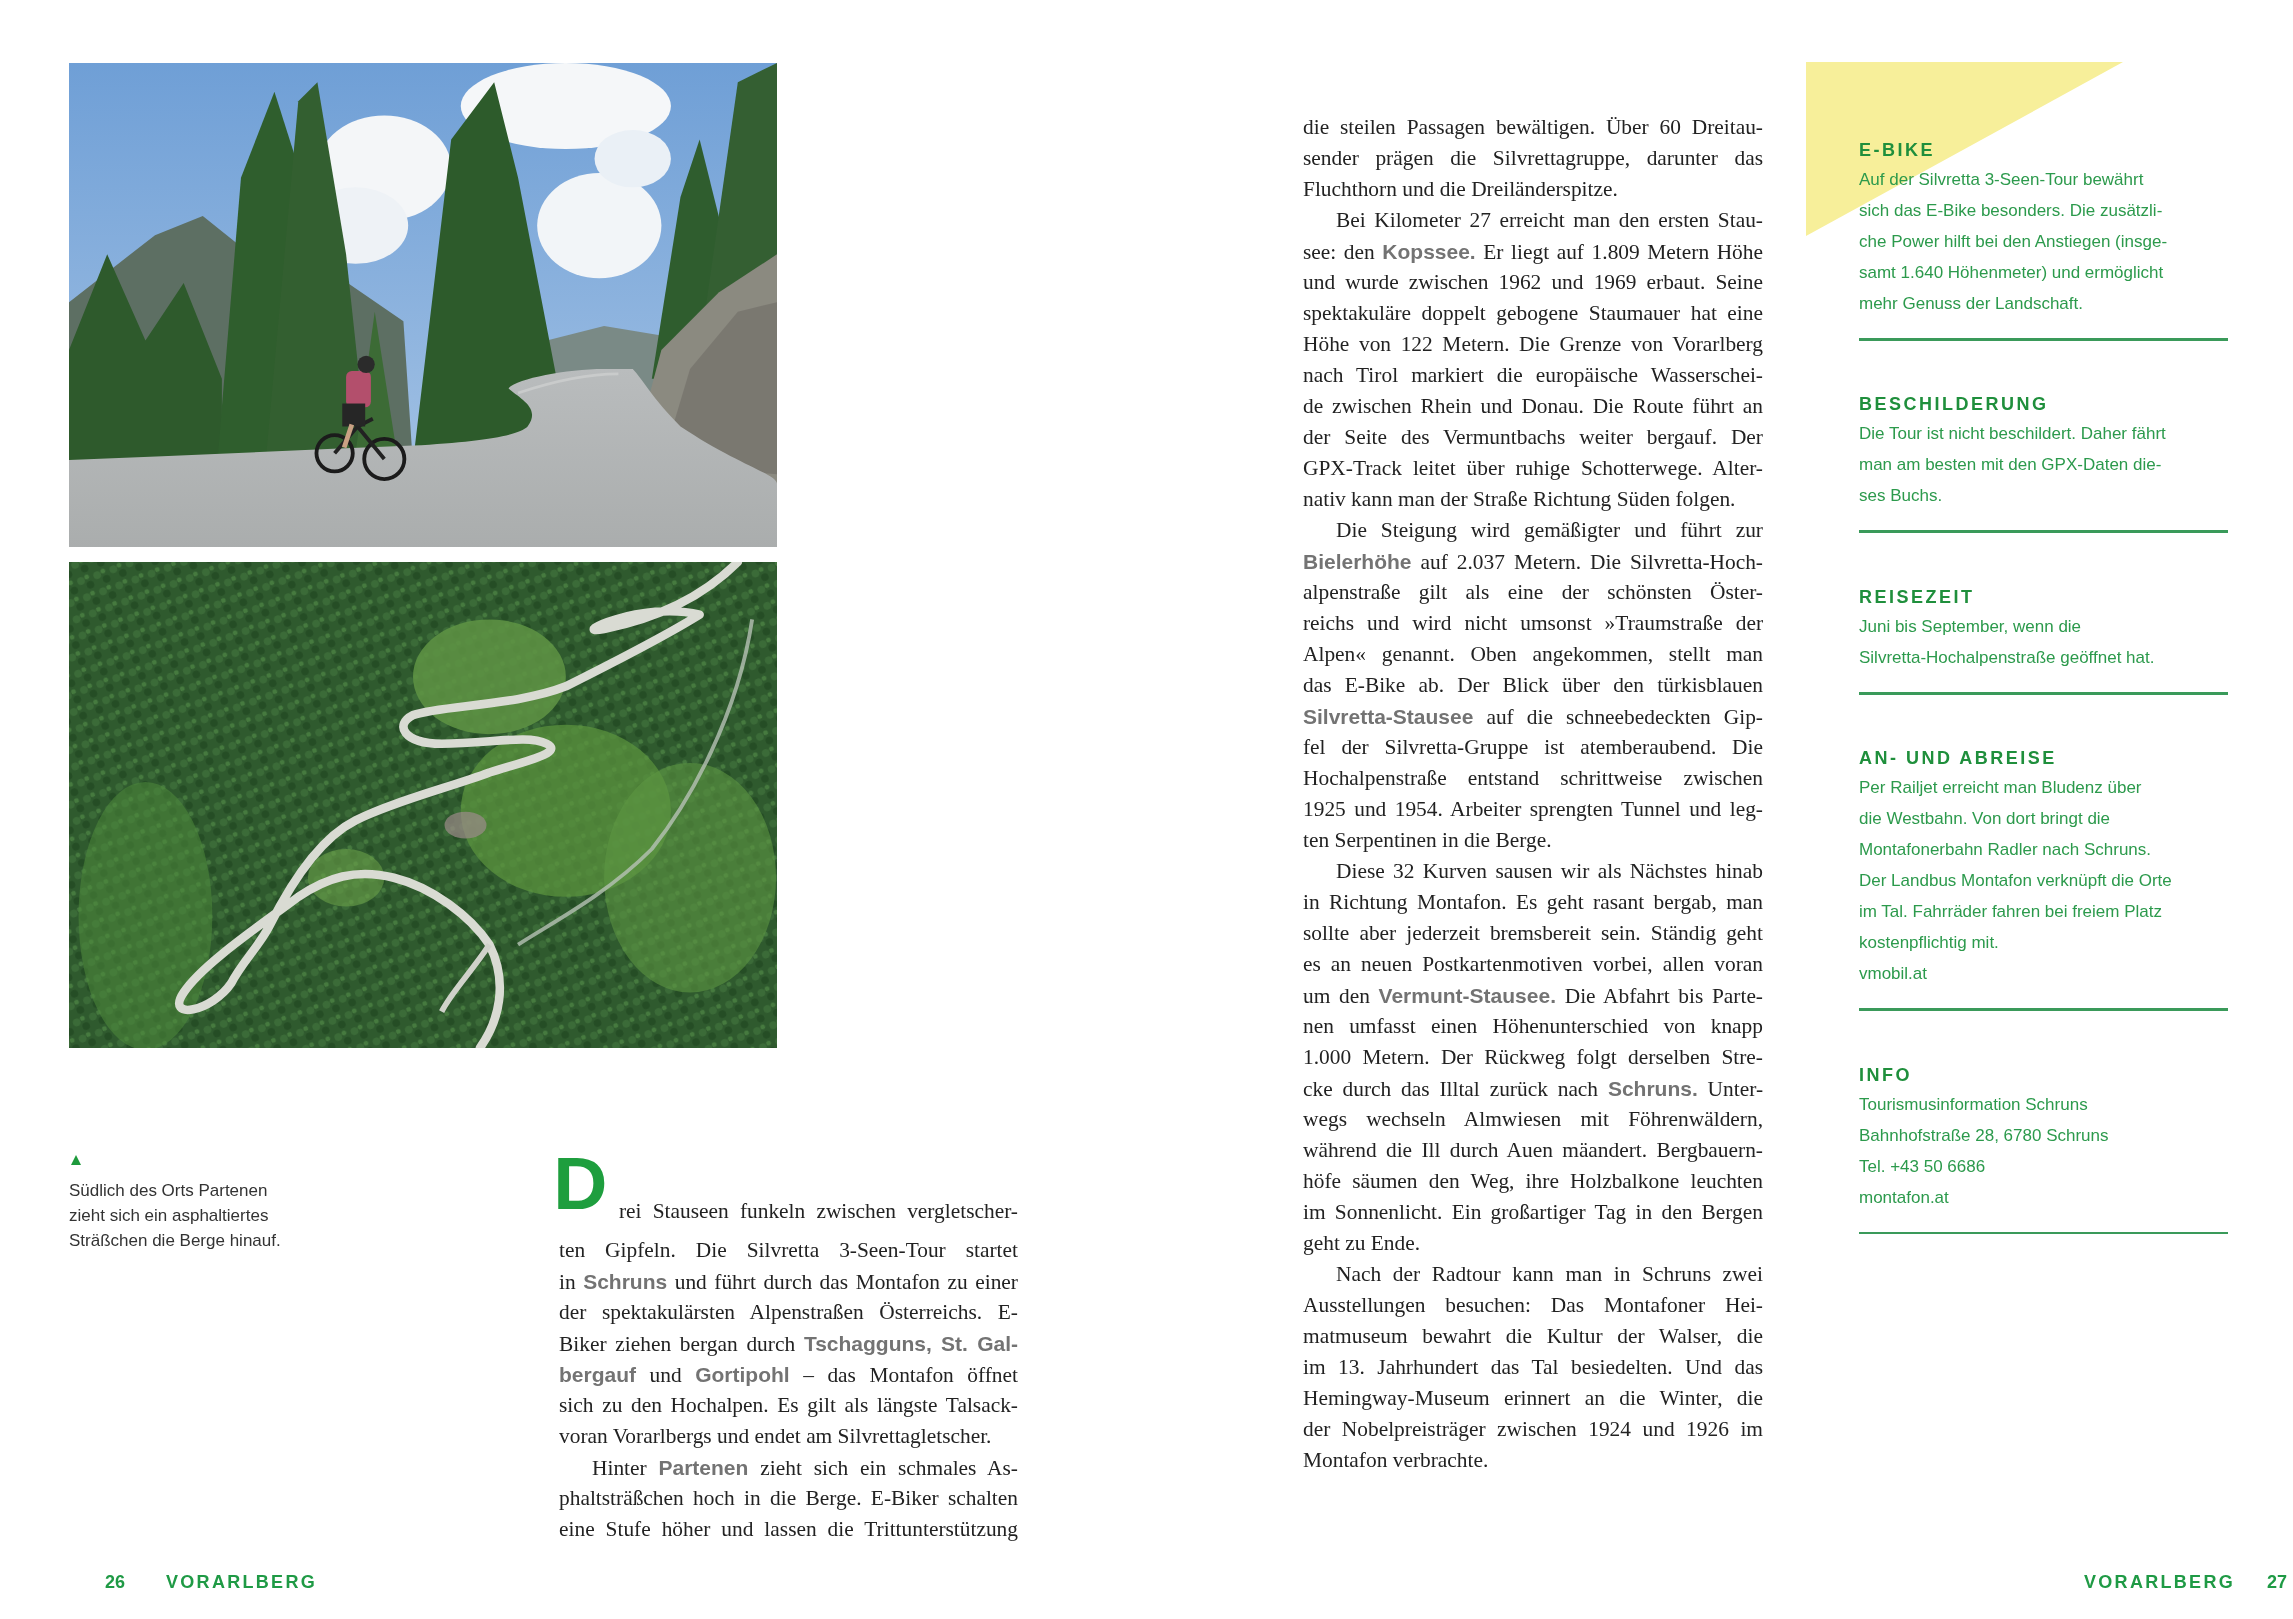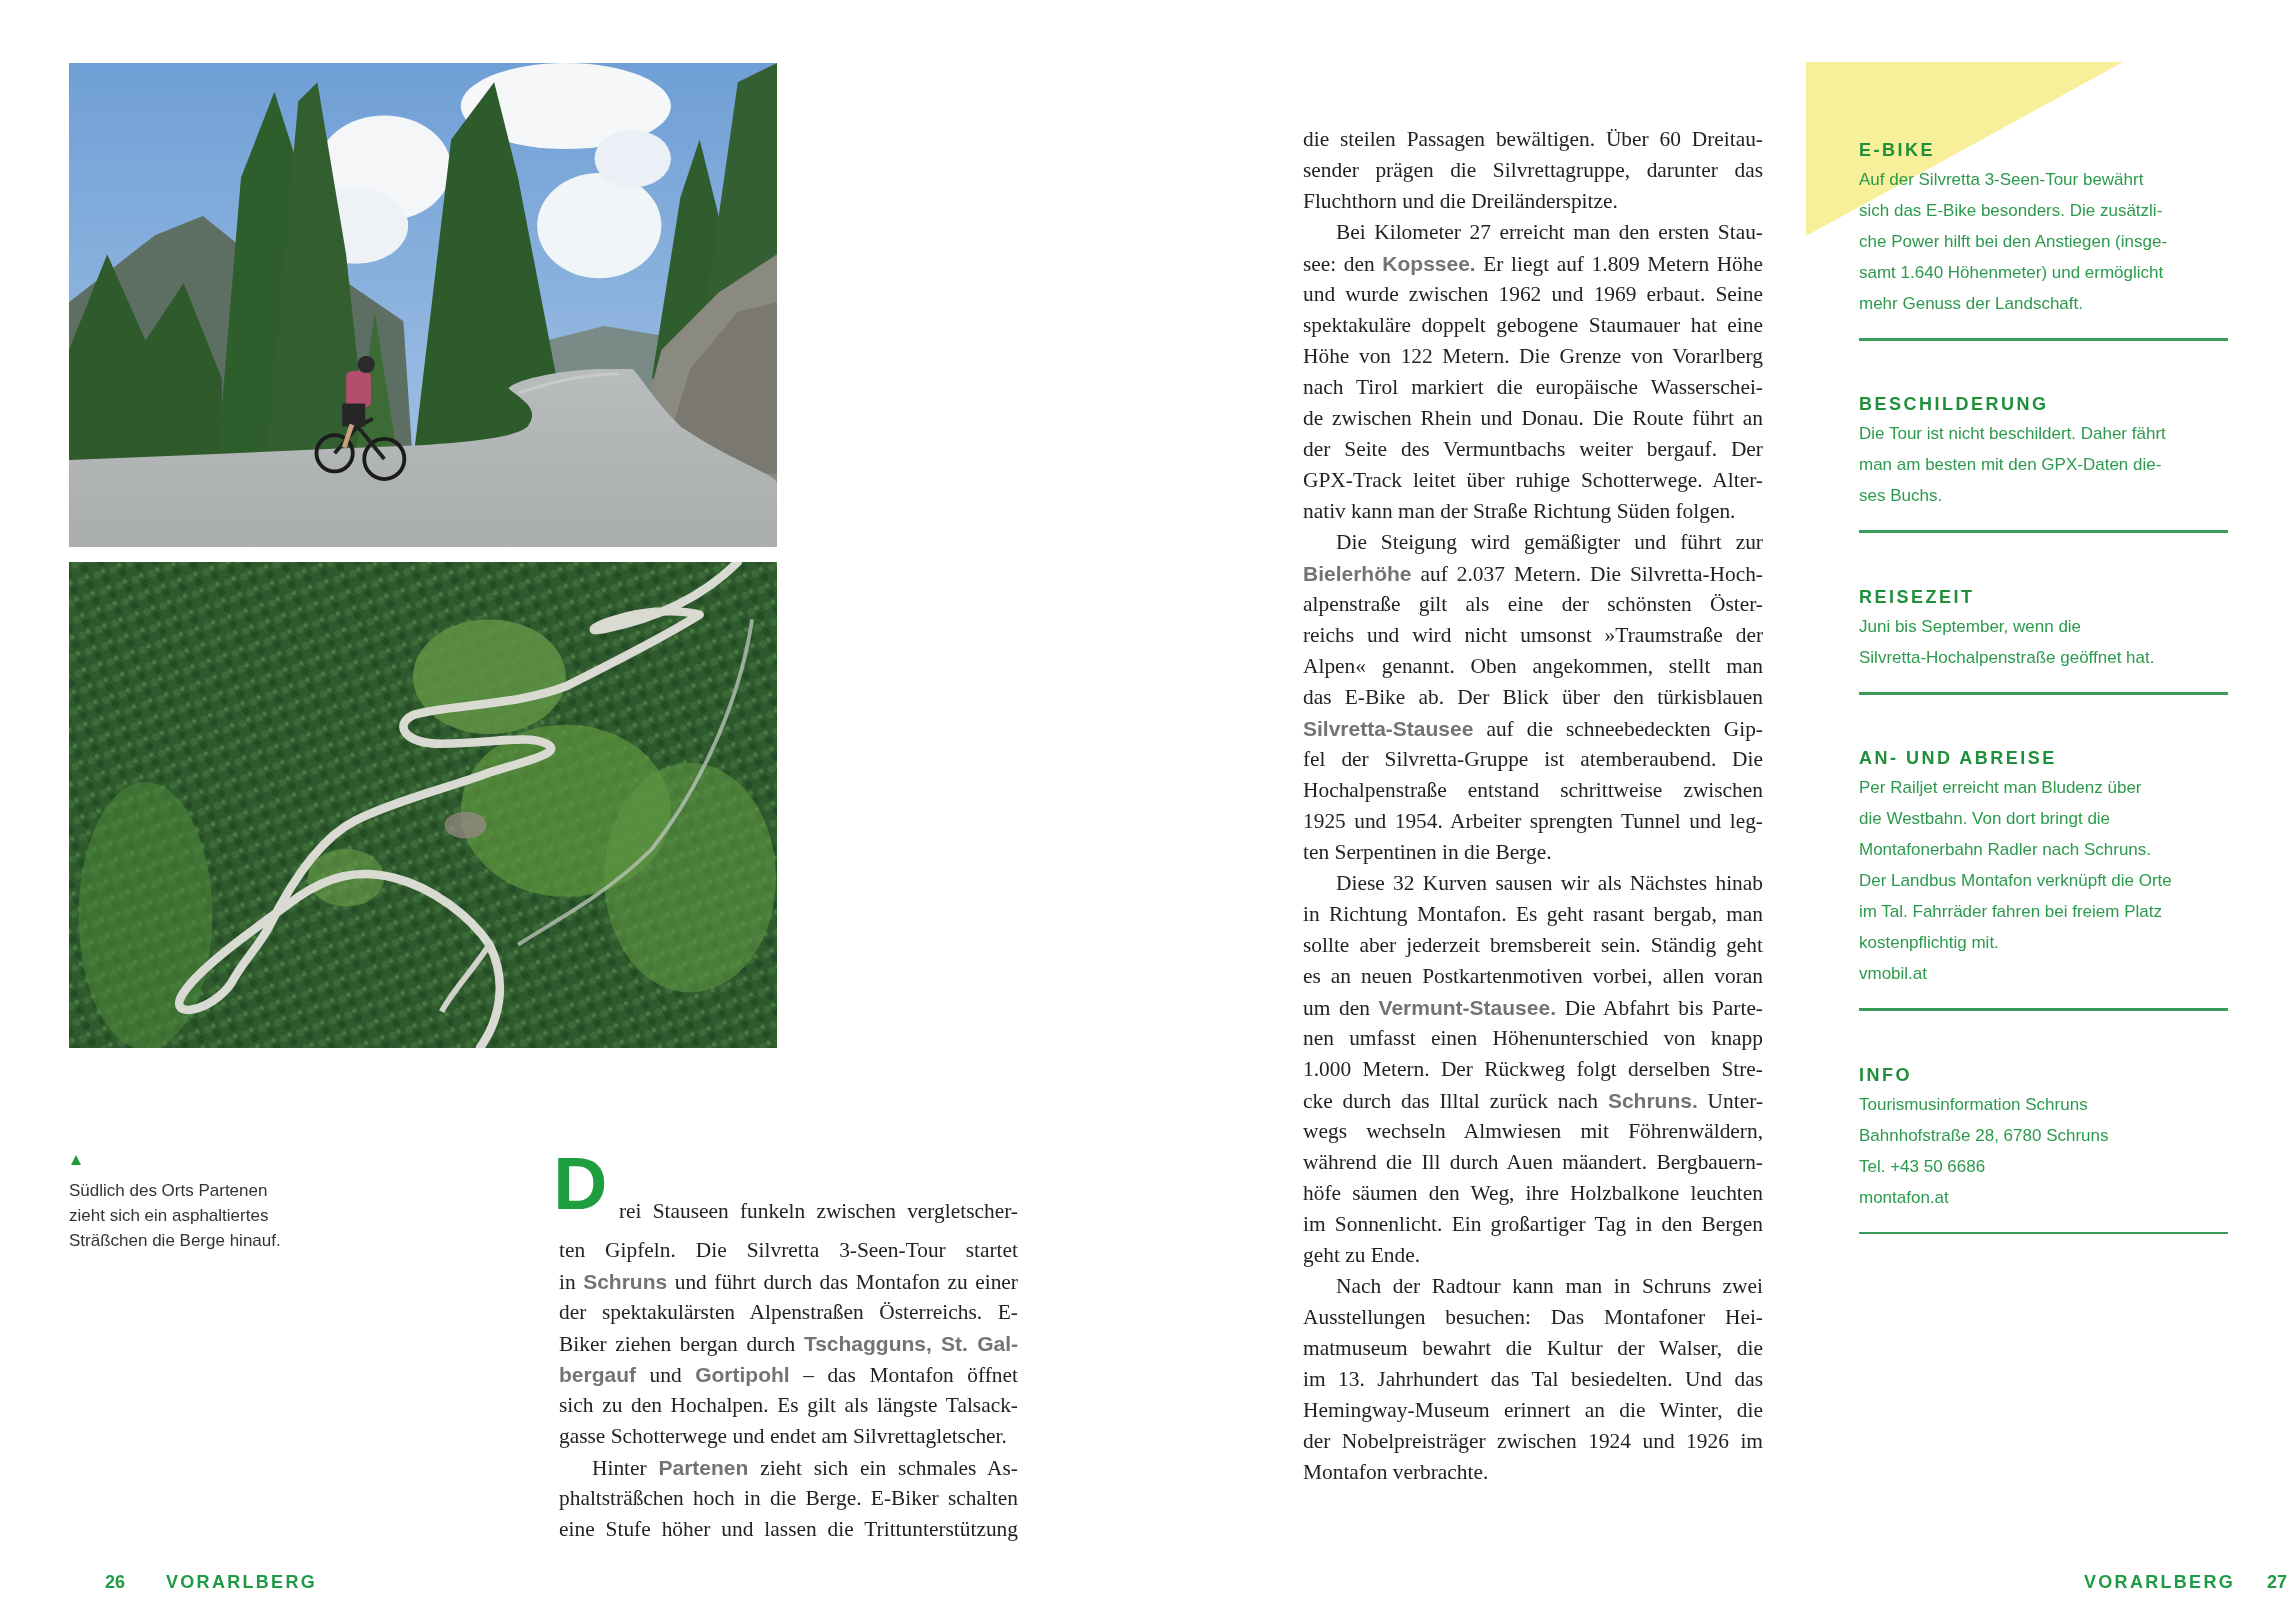--- a/index.html
+++ b/index.html
@@ -13,21 +13,21 @@
   
   .caption { position: absolute; left: 69px; top: 1155px; width: 249px;
     font-family: "Liberation Sans", sans-serif; font-size: 17px; line-height: 25px; color: #333333; }
   .caption-marker { width: 0; height: 0; border-left: 5.7px solid transparent; border-right: 5.7px solid transparent;
     border-bottom: 10.5px solid #1e9a3c; margin: 0 0 13.4px 1.9px; }
 
   
   .col { position: absolute; font-family: "Liberation Serif", serif; font-size: 21.4px; line-height: 31px;
     color: #222222; text-align: justify; hyphens: manual; }
   #col-left { left: 559px; top: 1152px; width: 459px; }
-  #col-mid { left: 1303px; top: 124px; width: 460px; }
+  #col-mid { left: 1303px; top: 112px; width: 460px; }
   .col .line { display: block; text-align: justify; text-align-last: justify; white-space: nowrap; height: 31px; overflow: hidden; }
   .col .line.last { text-align-last: left; }
   .col .line.ind { padding-left: 33px; }
   .col b { font-family: "Liberation Sans", sans-serif; font-weight: bold; font-size: 21px; color: #737373; }
   .dropcap { float: left; font-family: "Liberation Sans", sans-serif; font-weight: bold; font-size: 75px;
     line-height: 55px; color: #1e9e3e; margin: 3.8px 11.5px 0 -5.7px; height: 57px; }
 
   
   #yellow-triangle { position: absolute; left: 1806px; top: 62px; width: 317px; height: 174px; }
 
@@ -137,21 +137,21 @@
 <div class="col" id="col-left">
   <span class="dropcap">D</span>
   <div id="left-lines">
       <span class="line" style="display: block; overflow: hidden; margin-top: 44px;"><span>rei Stauseen funkeln zwischen vergletscher-</span></span>
       <span class="line" style="display: block; overflow: hidden; margin-top: 8px;"><span>ten Gipfeln. Die Silvretta 3-Seen-Tour startet</span></span>
       <span class="line"><span>in </span><b>Schruns</b><span> und führt durch das Montafon zu einer</span></span>
       <span class="line"><span>der spektakulärsten Alpenstraßen Österreichs. E-</span></span>
       <span class="line"><span>Biker ziehen bergan durch </span><b>Tschagguns, St. Gal-</b></span>
       <span class="line"><b>bergauf</b><span> und </span><b>Gortipohl</b><span> – das Montafon öffnet</span></span>
       <span class="line"><span>sich zu den Hochalpen. Es gilt als längste Talsack-</span></span>
-      <span class="line last"><span>gasse Schotterwege und endet am Silvrettagletscher.</span></span>
+      <span class="line last"><span>voran Vorarlbergs und endet am Silvrettagletscher.</span></span>
       <span class="line ind"><span>Hinter </span><b>Partenen</b><span> zieht sich ein schmales As-</span></span>
       <span class="line"><span>phaltsträßchen hoch in die Berge. E-Biker schalten</span></span>
       <span class="line"><span>eine Stufe höher und lassen die Trittunterstützung</span></span>
     </div>
 </div>
 
 <div class="col" id="col-mid">
   <div id="mid-lines">
       <span class="line"><span>die steilen Passagen bewältigen. Über 60 Dreitau-</span></span>
       <span class="line"><span>sender prägen die Silvrettagruppe, darunter das</span></span>

